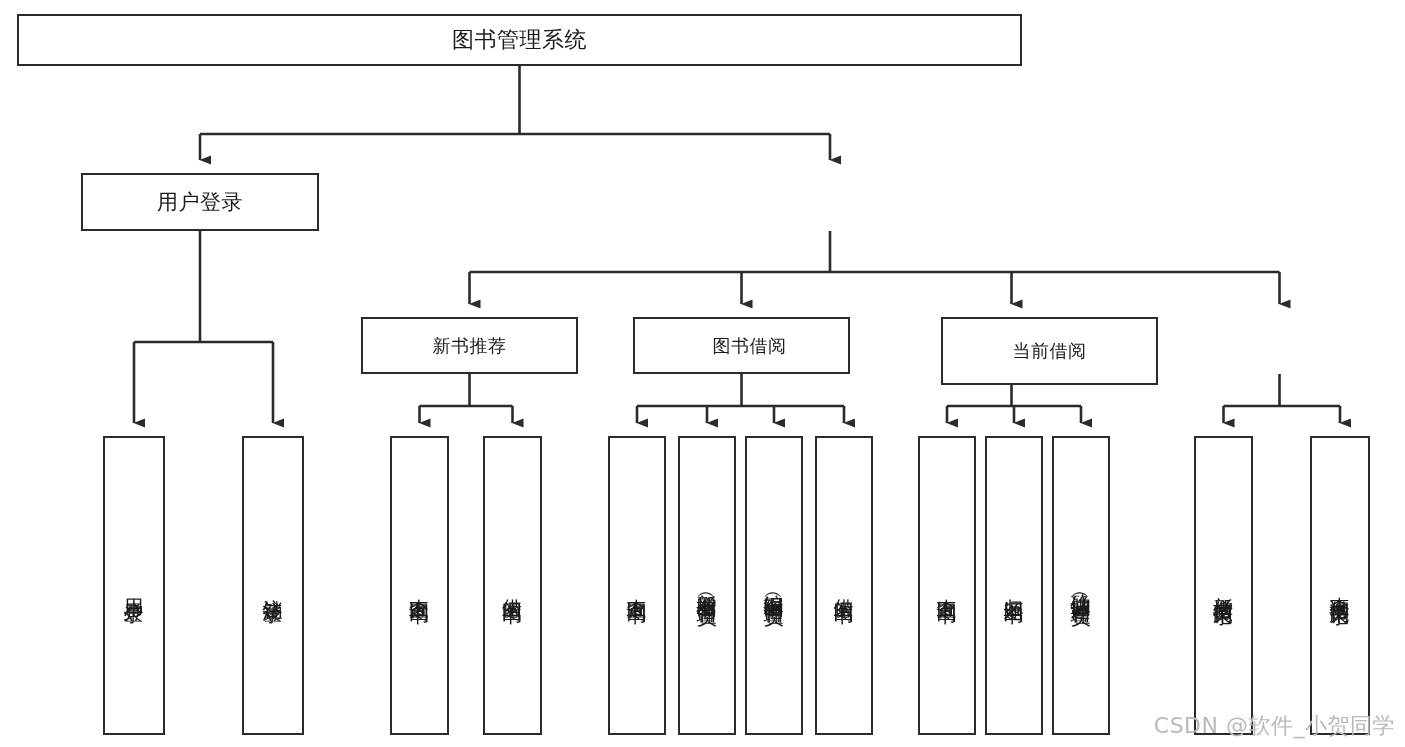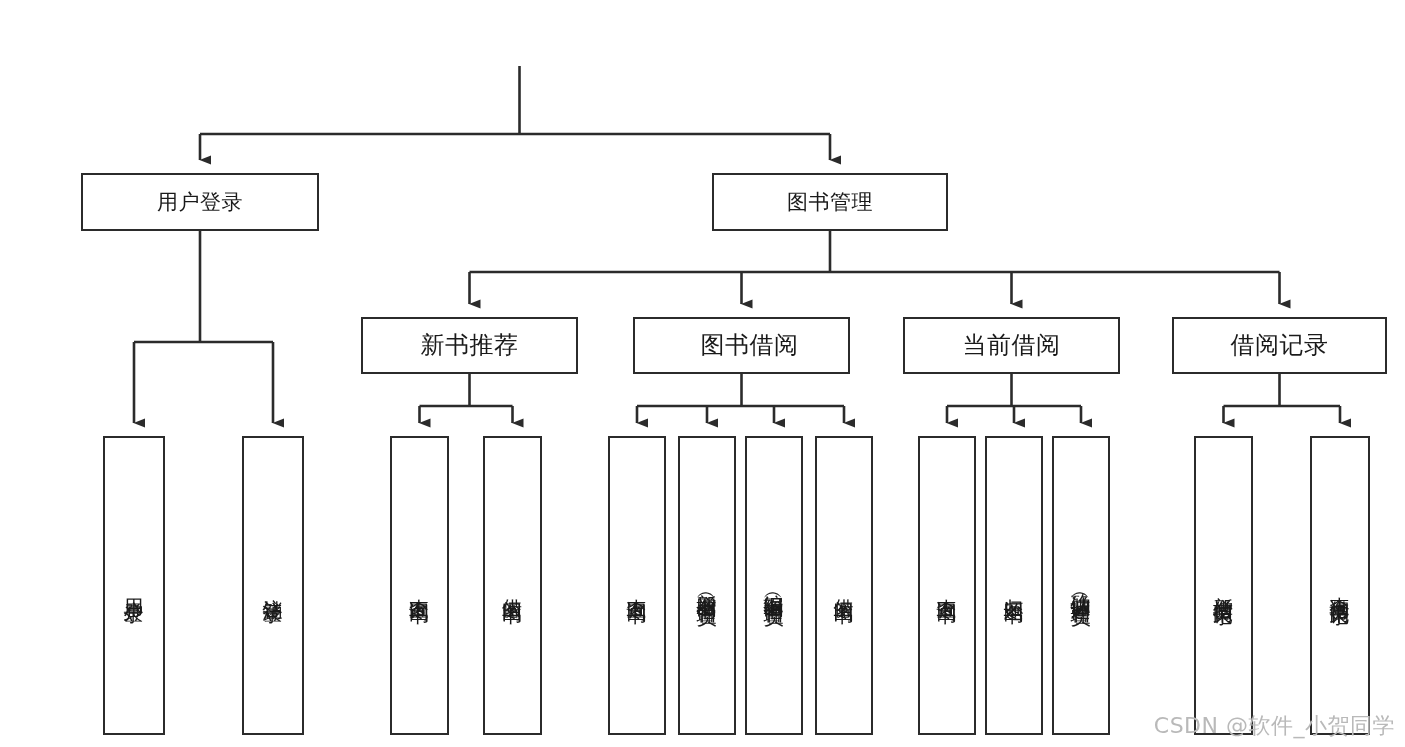--- a/index.html
+++ b/index.html
@@ -46,21 +46,21 @@
   .node-label.vertical {
     writing-mode: vertical-rl;
     text-orientation: upright;
     font-size: 20px;
     letter-spacing: 2px;
     line-height: 1;
     white-space: normal;
   }
   .lvl0 .node-label { font-size: 22px; }
   .lvl1 .node-label { font-size: 21px; }
-  .lvl2 .node-label { font-size: 24px; }
+  .lvl2 .node-label { font-size: 18px; }
   .leaf .node-label {
     padding-top: 2px;
   }
   #watermark {
     position: absolute;
     right: 10px;
     bottom: 6px;
     color: #b9b9b9;
     font-size: 22px;
     letter-spacing: 0.5px;
@@ -117,39 +117,36 @@
       <path d="M 1014 406 L 1014 423" marker-end="url(#arrowhead)"></path>
       <path d="M 1081 406 L 1081 423" marker-end="url(#arrowhead)"></path>
 
       <path d="M 1279.5 374 L 1279.5 406"></path>
       <path d="M 1223.5 406 L 1340 406"></path>
       <path d="M 1223.5 406 L 1223.5 423" marker-end="url(#arrowhead)"></path>
       <path d="M 1340 406 L 1340 423" marker-end="url(#arrowhead)"></path>
     </g>
   </svg>
 
+  <div class="node-box lvl0" style="left:17px; top:14px; width:1005px; height:52px;">
+    <span class="node-label">图书管理系统</span>
+  </div>
 
   <div class="node-box lvl1" style="left:81px; top:173px; width:238px; height:58px;">
     <span class="node-label">用户登录</span>
-  </div>
-  <div class="node-box lvl1" style="left:712px; top:173px; width:236px; height:58px;">
-    <span class="node-label">图书管理</span>
   </div>
 
   <div class="node-box lvl2" style="left:361px; top:317px; width:217px; height:57px;">
     <span class="node-label">新书推荐</span>
   </div>
   <div class="node-box lvl2" style="left:633px; top:317px; width:217px; height:57px;padding-left:16px;">
     <span class="node-label">图书借阅</span>
   </div>
-  <div class="node-box lvl2" style="left:903px; top:317px; width:217px; height:57px;">
+  <div class="node-box lvl2" style="left:941px; top:317px; width:217px; height:68px;">
     <span class="node-label">当前借阅</span>
-  </div>
-  <div class="node-box lvl2" style="left:1172px; top:317px; width:215px; height:57px;">
-    <span class="node-label">借阅记录</span>
   </div>
 
   <div class="node-box leaf" style="left:103px; top:436px; width:62px; height:299px;">
     <span class="node-label vertical">用户登录</span>
   </div>
   <div class="node-box leaf" style="left:242px; top:436px; width:62px; height:299px;">
     <span class="node-label vertical">注销登录</span>
   </div>
   <div class="node-box leaf" style="left:390px; top:436px; width:59px; height:299px;">
     <span class="node-label vertical">查询图书</span>

